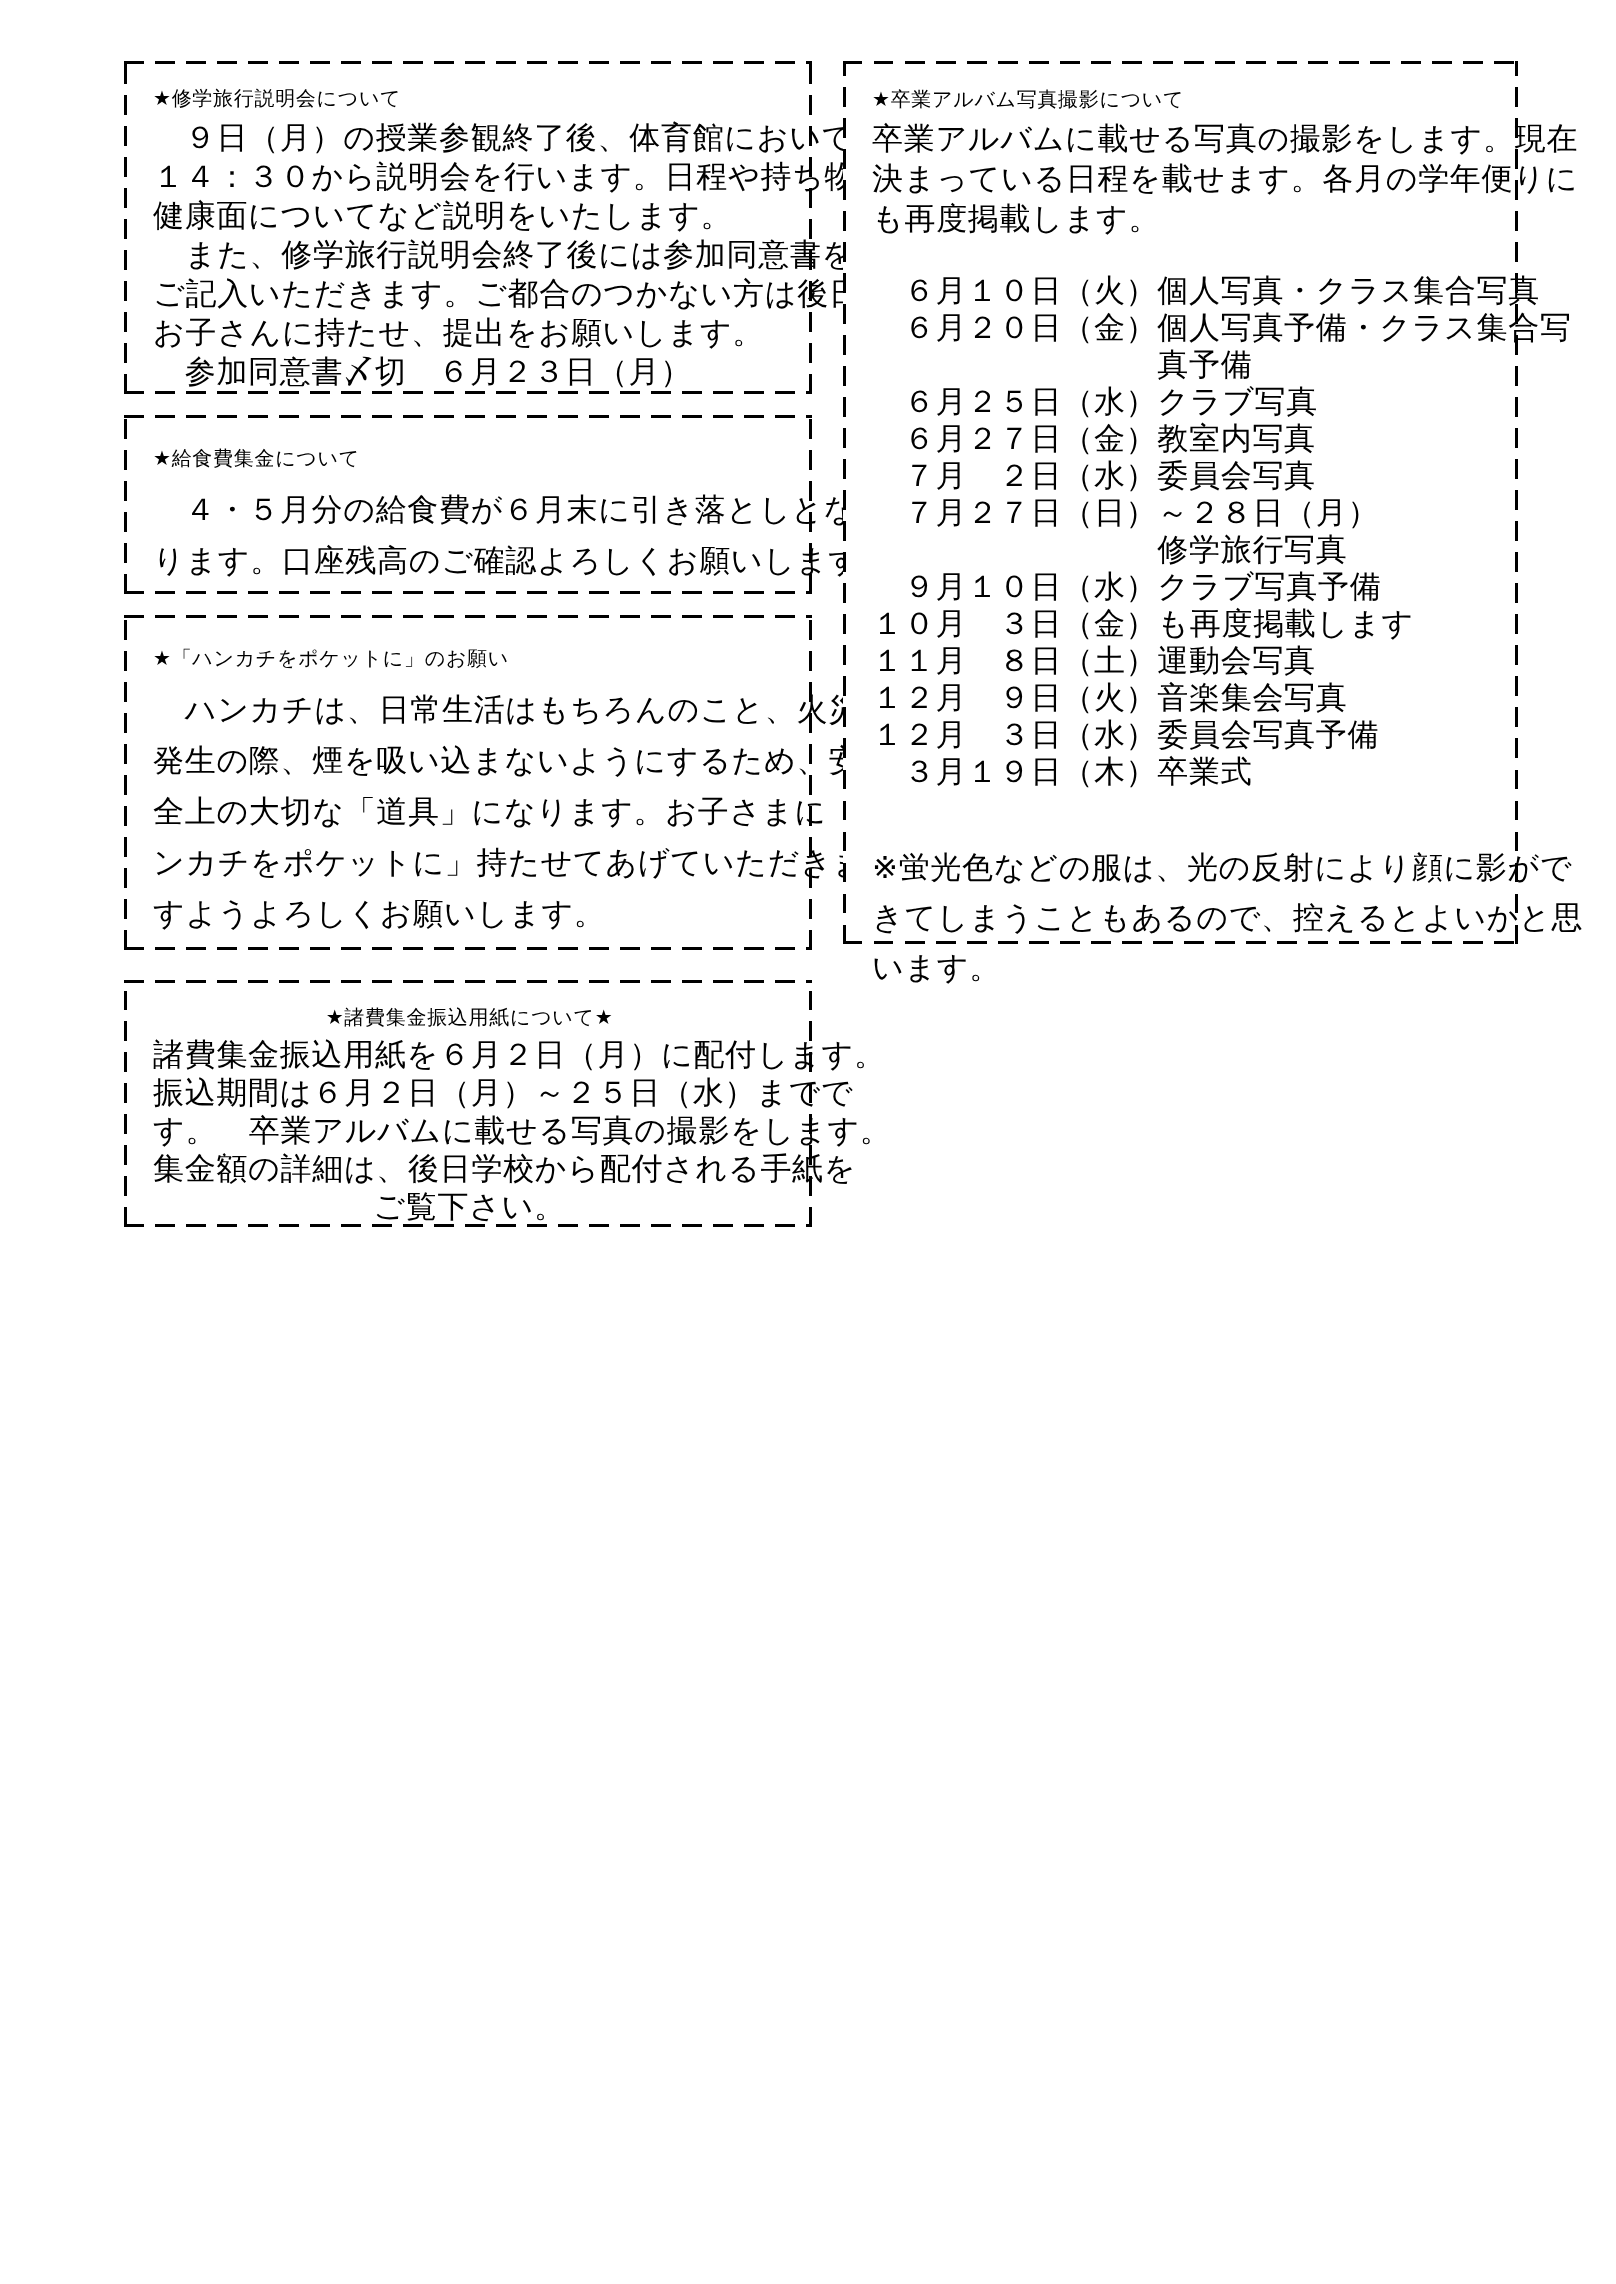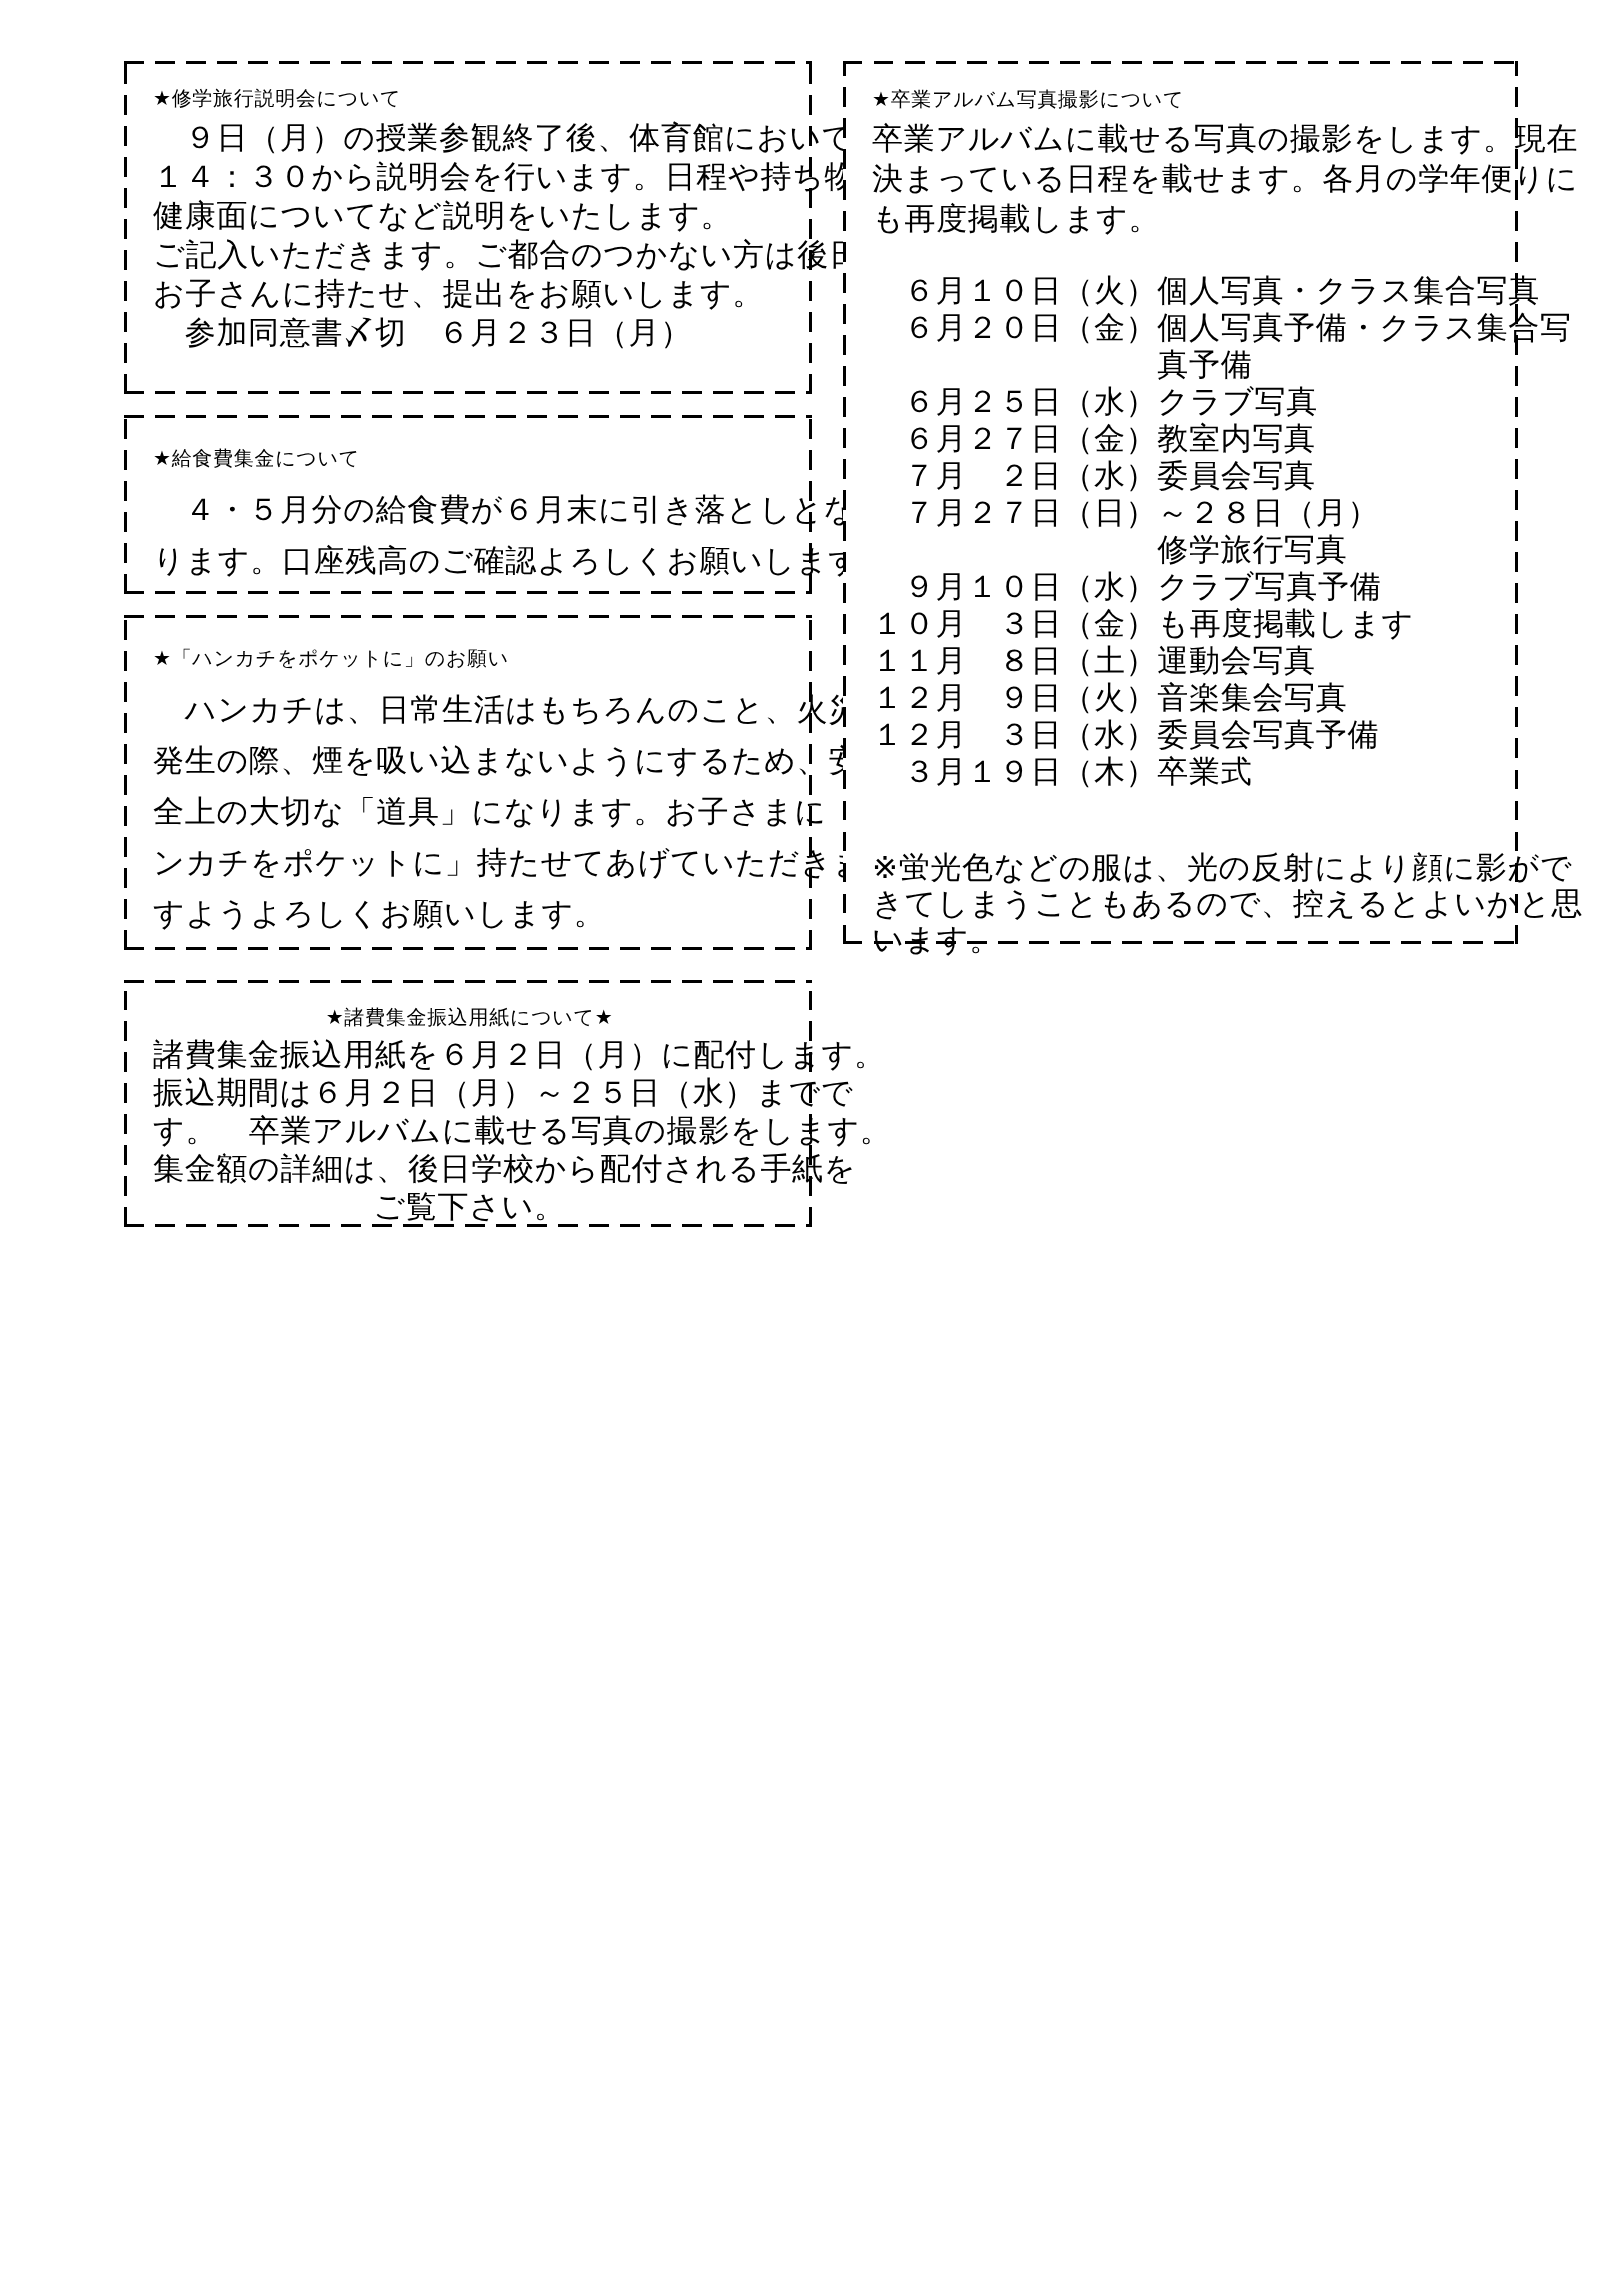--- a/index.html
+++ b/index.html
@@ -51,31 +51,32 @@
 
   #box-form   { left: 124px;  top: 980px; width: 688px; height: 247px; }
   #box-form .line,  #box-form .title  { line-height: 38px; text-align: center; }
 
   #box-album  { left: 843px; top: 61px;   width: 675px; height: 883px; }
   #box-album .title { line-height: 40px; }
   #box-album .intro .line    { line-height: 40px; }
   #box-album .schedule       { margin-top: 33px; }
   #box-album .schedule .line { line-height: 37px; }
   #box-album .note           { margin-top: 60px; }
-  #box-album .note .line     { line-height: 36px; }
+  #box-album .note .line     { line-height: 36px; margin-top: 14px; }
 </style>
 </head>
 <body>
 
 <section class="box" id="box-trip">
   <h2 class="title"><span>★</span><span>修学旅行説明会について</span></h2>
   <div class="body">
       <div class="line">　９日（月）の授業参観終了後、体育館において</div>
       <div class="line">１４：３０から説明会を行います。日程や持ち物、</div>
       <div class="line">健康面についてなど説明をいたします。</div>
+      <div class="line">　また、修学旅行説明会終了後には参加同意書を</div>
       <div class="line">ご記入いただきます。ご都合のつかない方は後日</div>
       <div class="line">お子さんに持たせ、提出をお願いします。</div>
       <div class="line">　参加同意書〆切　６月２３日（月）</div>
     </div>
 </section>
 
 <section class="box" id="box-lunch">
   <h2 class="title"><span>★</span><span>給食費集金について</span></h2>
   <div class="body">
       <div class="line">　４・５月分の給食費が６月末に引き落としとな</div>

